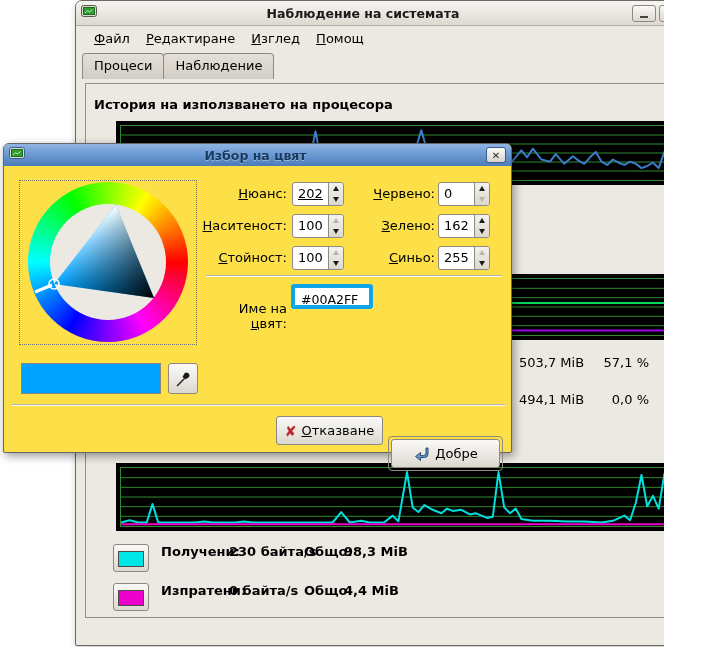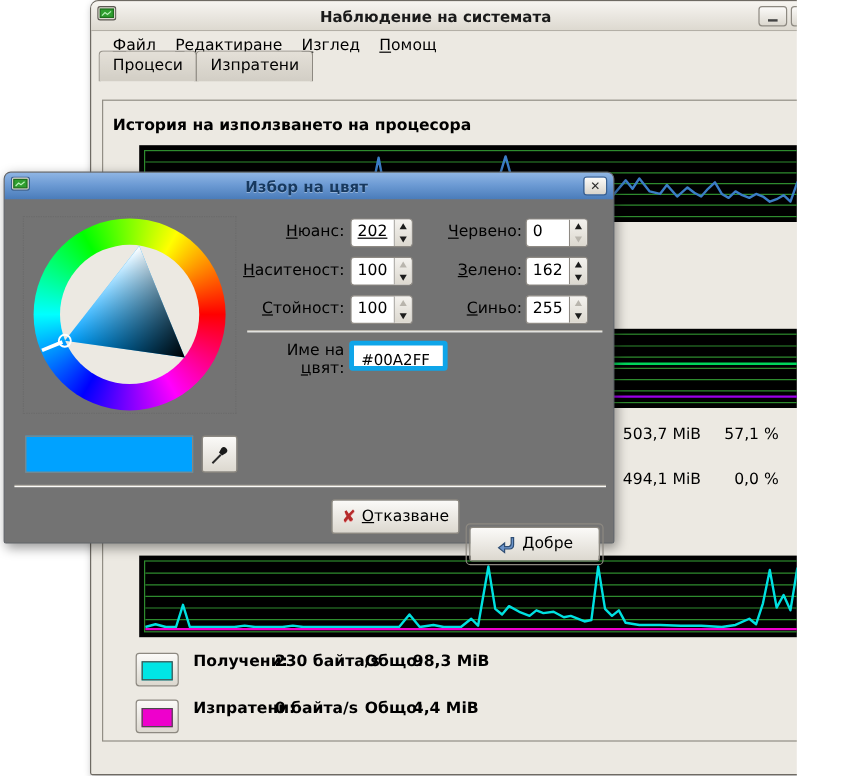--- a/index.html
+++ b/index.html
@@ -15,21 +15,21 @@
     background:linear-gradient(#f7f5f1,#ddd9d0); border-bottom:1px solid #b3afa6;
     display:flex; align-items:center; padding:0 5px; }
   .titlebar .win-title { flex:1; text-align:center; font-weight:bold; font-size:12.5px; color:#1a1a1a; }
   .wbtn { width:24px; height:17px; margin-left:3px; border:1px solid #8d8981; border-radius:3px;
     background:linear-gradient(#fbfaf8,#dcd8cf); display:flex; align-items:center; justify-content:center;
     font-size:10px; font-weight:bold; color:#333; line-height:1; }
   .wbtn .minbar { width:8px; height:2px; background:#444; margin-top:7px; }
   .wbtn .maxbox { width:8px; height:7px; border:1.5px solid #444; }
   .menubar { position:absolute; left:0; top:25px; right:0; height:24px; display:flex; align-items:center; padding-left:10px; }
   .menu-item { padding:2px 8px; cursor:default; }
-  .tabs { position:absolute; left:6px; top:36px; right:6px; height:31px; display:flex; align-items:flex-end; }
+  .tabs { position:absolute; left:6px; top:52px; right:6px; height:31px; display:flex; align-items:flex-start; }
   .tab { padding:4px 11px 5px 11px; border:1px solid #8d8981; border-bottom:none;
     background:linear-gradient(#e4e0d8,#d2cec5); border-radius:4px 4px 0 0; margin-right:-1px; height:26px; }
   .tab.active { background:#ece9e2; height:31px; padding-top:7px; border-top:3px solid #6191d4; z-index:2; position:relative; }
   .content-frame { position:absolute; left:9px; top:82px; width:623px; height:535px; border:1px solid #928e85; background:#ece9e2; }
   .section-title { position:absolute; left:18px; top:96px; font-weight:bold; }
 
   .chart { position:absolute; background:#000; padding:4px; }
   .chart-inner { border:1px solid #2e8b2e; font-size:0; }
   .chart-cpu { left:40px; top:120px; width:582px; height:64px; }
   .chart-mem { left:40px; top:273px; width:582px; height:66px; }
@@ -42,21 +42,21 @@
   .legend-row { position:absolute; left:37px; width:420px; height:28px;font-weight:bold; }
   .swatch-btn { position:absolute; left:0; top:0; width:36px; height:28px; border:1px solid #8d8981; border-radius:3px;
     background:linear-gradient(#fbfaf8,#dcd8cf); display:flex; align-items:center; justify-content:center; }
   .swatch-btn .sw { width:26px; height:16px; border:1px solid #4a4a4a; }
   .legend-row span { position:absolute; top:6px; }
   .leg-label { left:48px; } .leg-rate { left:116px; } .leg-totlbl { left:191px; } .leg-total { left:231px; }
 
   .statusbar-grip { position:absolute; right:10px; bottom:6px; }
 
   
-  .dialog { position:absolute; left:3px; top:143px; width:509px; height:310px; background:#737373;
+  .dialog { position:absolute; left:3px; top:143px; width:509px; height:310px; background:#fde047;
     border:1px solid #63666b; border-radius:6px 6px 2px 2px; box-shadow:2px 3px 10px rgba(0,0,0,.4); z-index:10; }
   .dlg-titlebar { position:absolute; left:0; top:0; right:0; height:22px; border-radius:5px 5px 0 0;
     background:linear-gradient(#8fb5e4,#6d9bd4 45%,#4a7cba); display:flex; align-items:center; padding:0 5px; }
   .dlg-titlebar .dlg-title { flex:1; text-align:center; font-weight:bold; font-size:12.5px; color:#17395f;
     text-shadow:0 1px 0 rgba(255,255,255,.35); }
   .dlg-close { width:20px; height:16px; border:1px solid #3a5f8e; border-radius:3px;
     background:linear-gradient(#fbfaf8,#d8d4cb); display:flex; align-items:center; justify-content:center;
     font-size:10px; font-weight:bold; color:#2a2a2a; }
 
   .wheel-frame { position:absolute; left:15px; top:36px; width:178px; height:165px; border:1px dotted #6b6b6b; }
@@ -122,21 +122,21 @@
 
     <div class="menubar">
       <span class="menu-item"><u>Ф</u>айл</span>
       <span class="menu-item"><u>Р</u>едактиране</span>
       <span class="menu-item"><u>И</u>зглед</span>
       <span class="menu-item"><u>П</u>омощ</span>
     </div>
 
     <div class="tabs">
       <span class="tab">Процеси</span>
-      <span class="tab">Изпратени</span>
+      <span class="tab">Наблюдение</span>
     </div>
 
     <div class="content-frame"></div>
 
     <div class="section-title">История на използването на процесора</div>
 
     <div class="chart chart-cpu">
       <div class="chart-inner"><svg width="572" height="54">
             <line x1="0" x2="572" y1="9" y2="9" stroke="#2e8b2e" stroke-width="1"></line>
             <line x1="0" x2="572" y1="18" y2="18" stroke="#2e8b2e" stroke-width="1"></line>
@@ -328,21 +328,21 @@
             <i class="tri up"></i>
           </span>
           <span class="spin-b down">
             <i class="tri down"></i>
           </span>
         </span>
     </div>
 
     <div class="hsep" style="left:202px; top:131px; width:296px;"></div>
 
-    <label class="fld-label lbl-c1" style="top:141px;text-align:right;">Име на <u>ц</u>вят:</label>
+    <label class="fld-label lbl-c1" style="top:157px;text-align:right;">Име на <u>ц</u>вят:</label>
     <div class="name-entry">#00A2FF</div>
 
     <div class="hsep" style="left:8px; top:260px; width:493px;"></div>
 
     <div class="btn btn-cancel">
       <span class="x-icon">✘</span>
       <span><u>О</u>тказване</span>
     </div>
     <div class="ok-ring">
       <div class="btn btn-ok">

